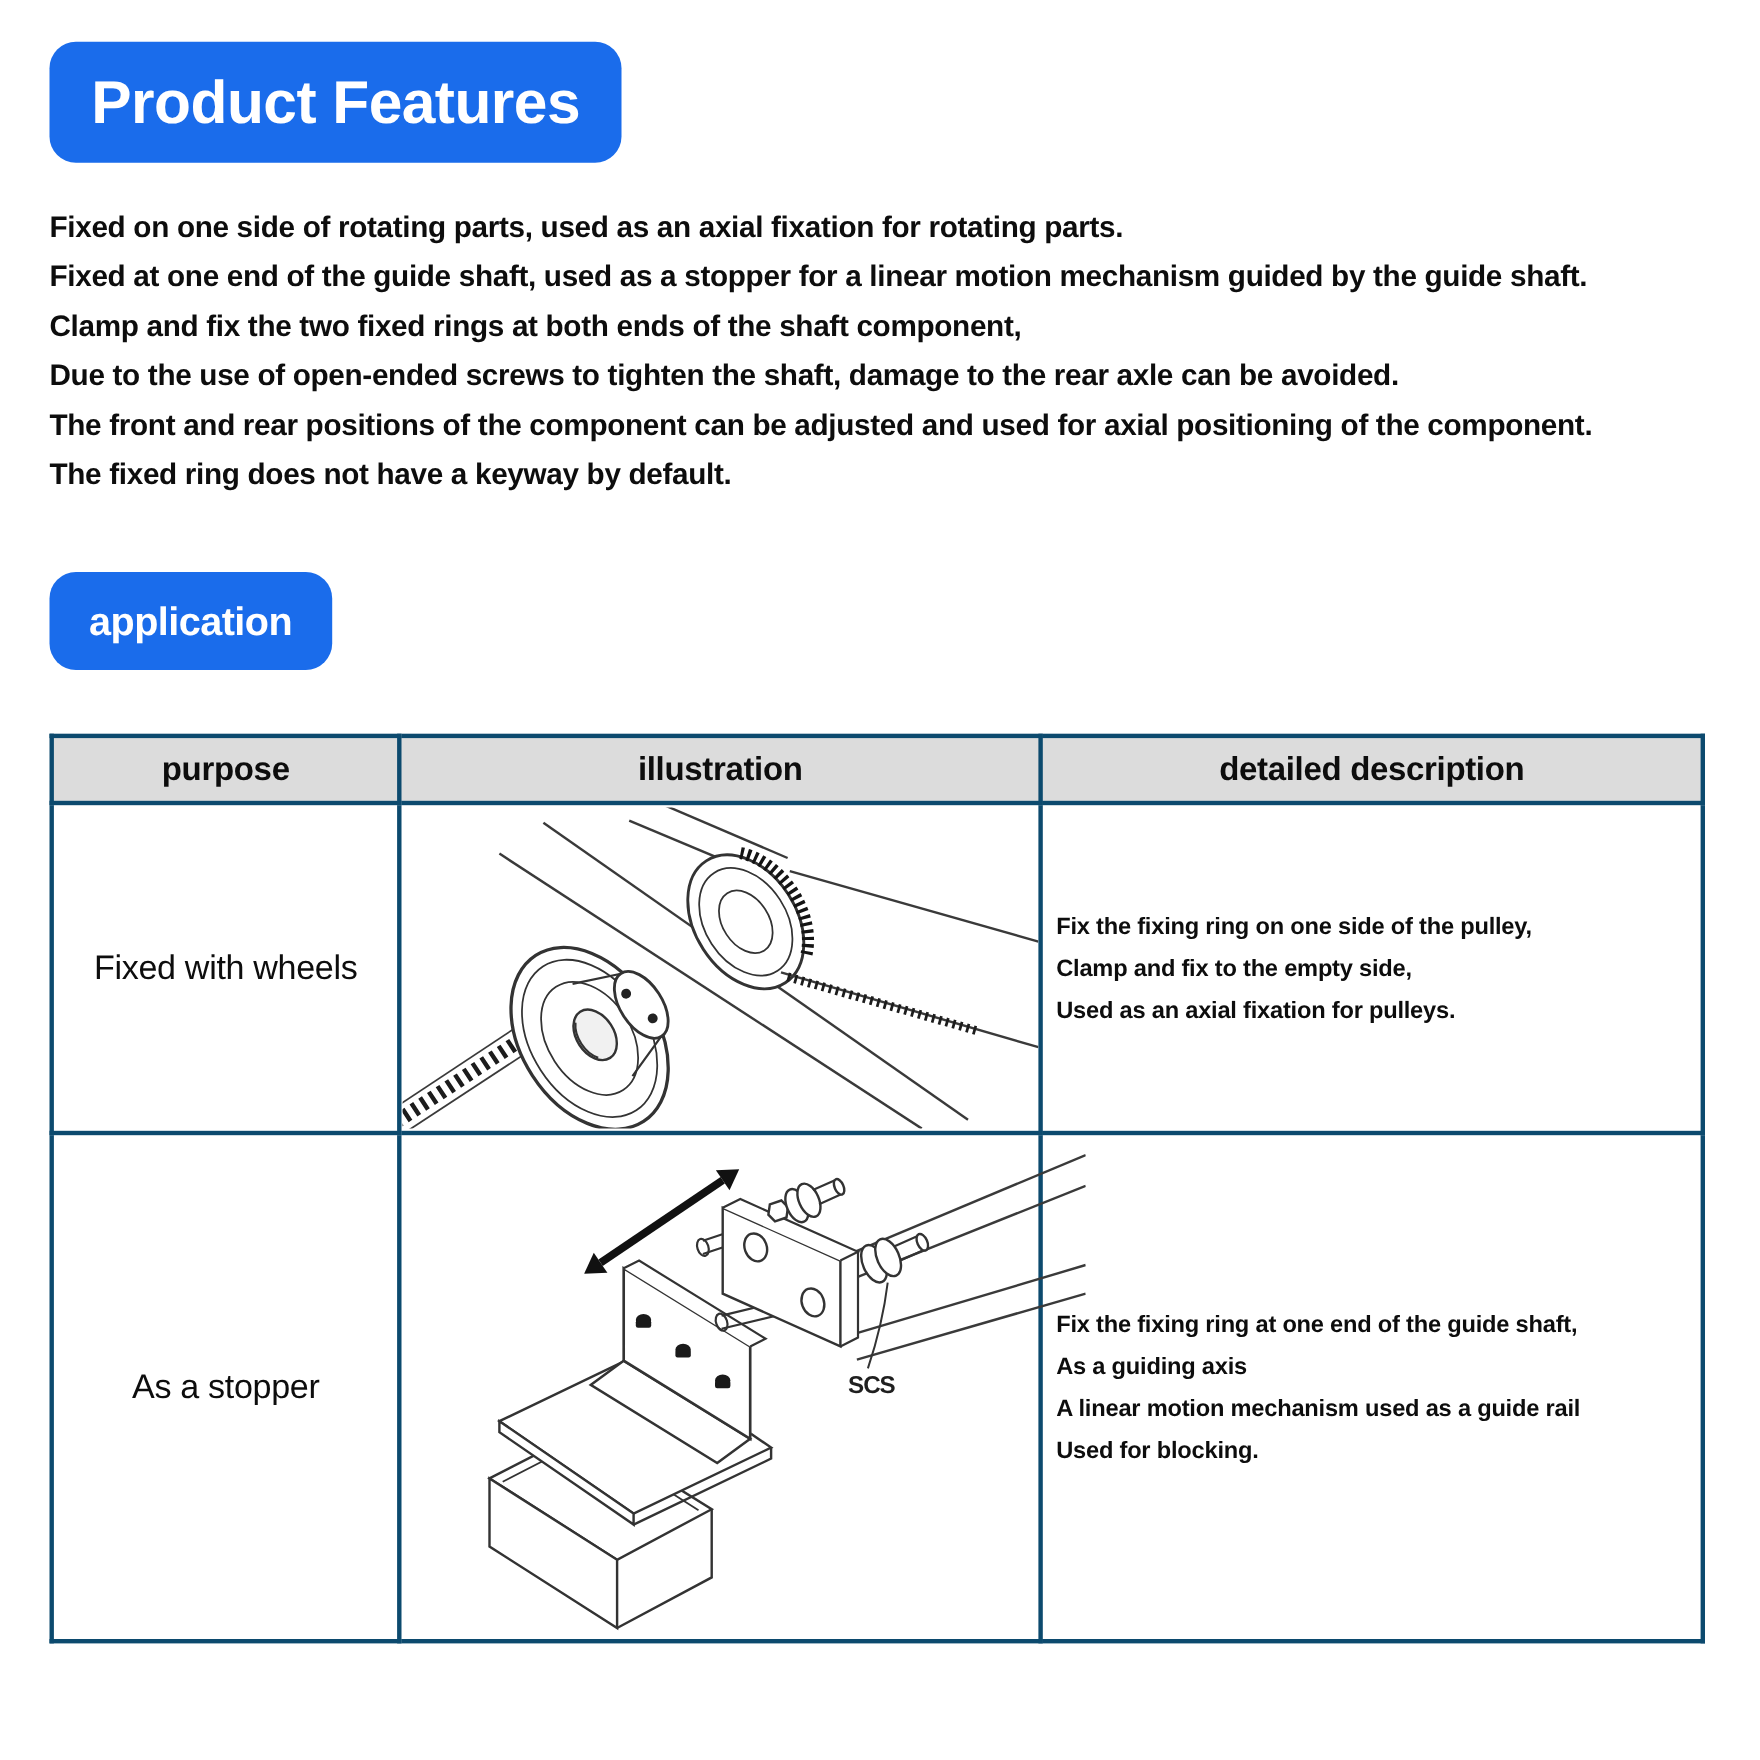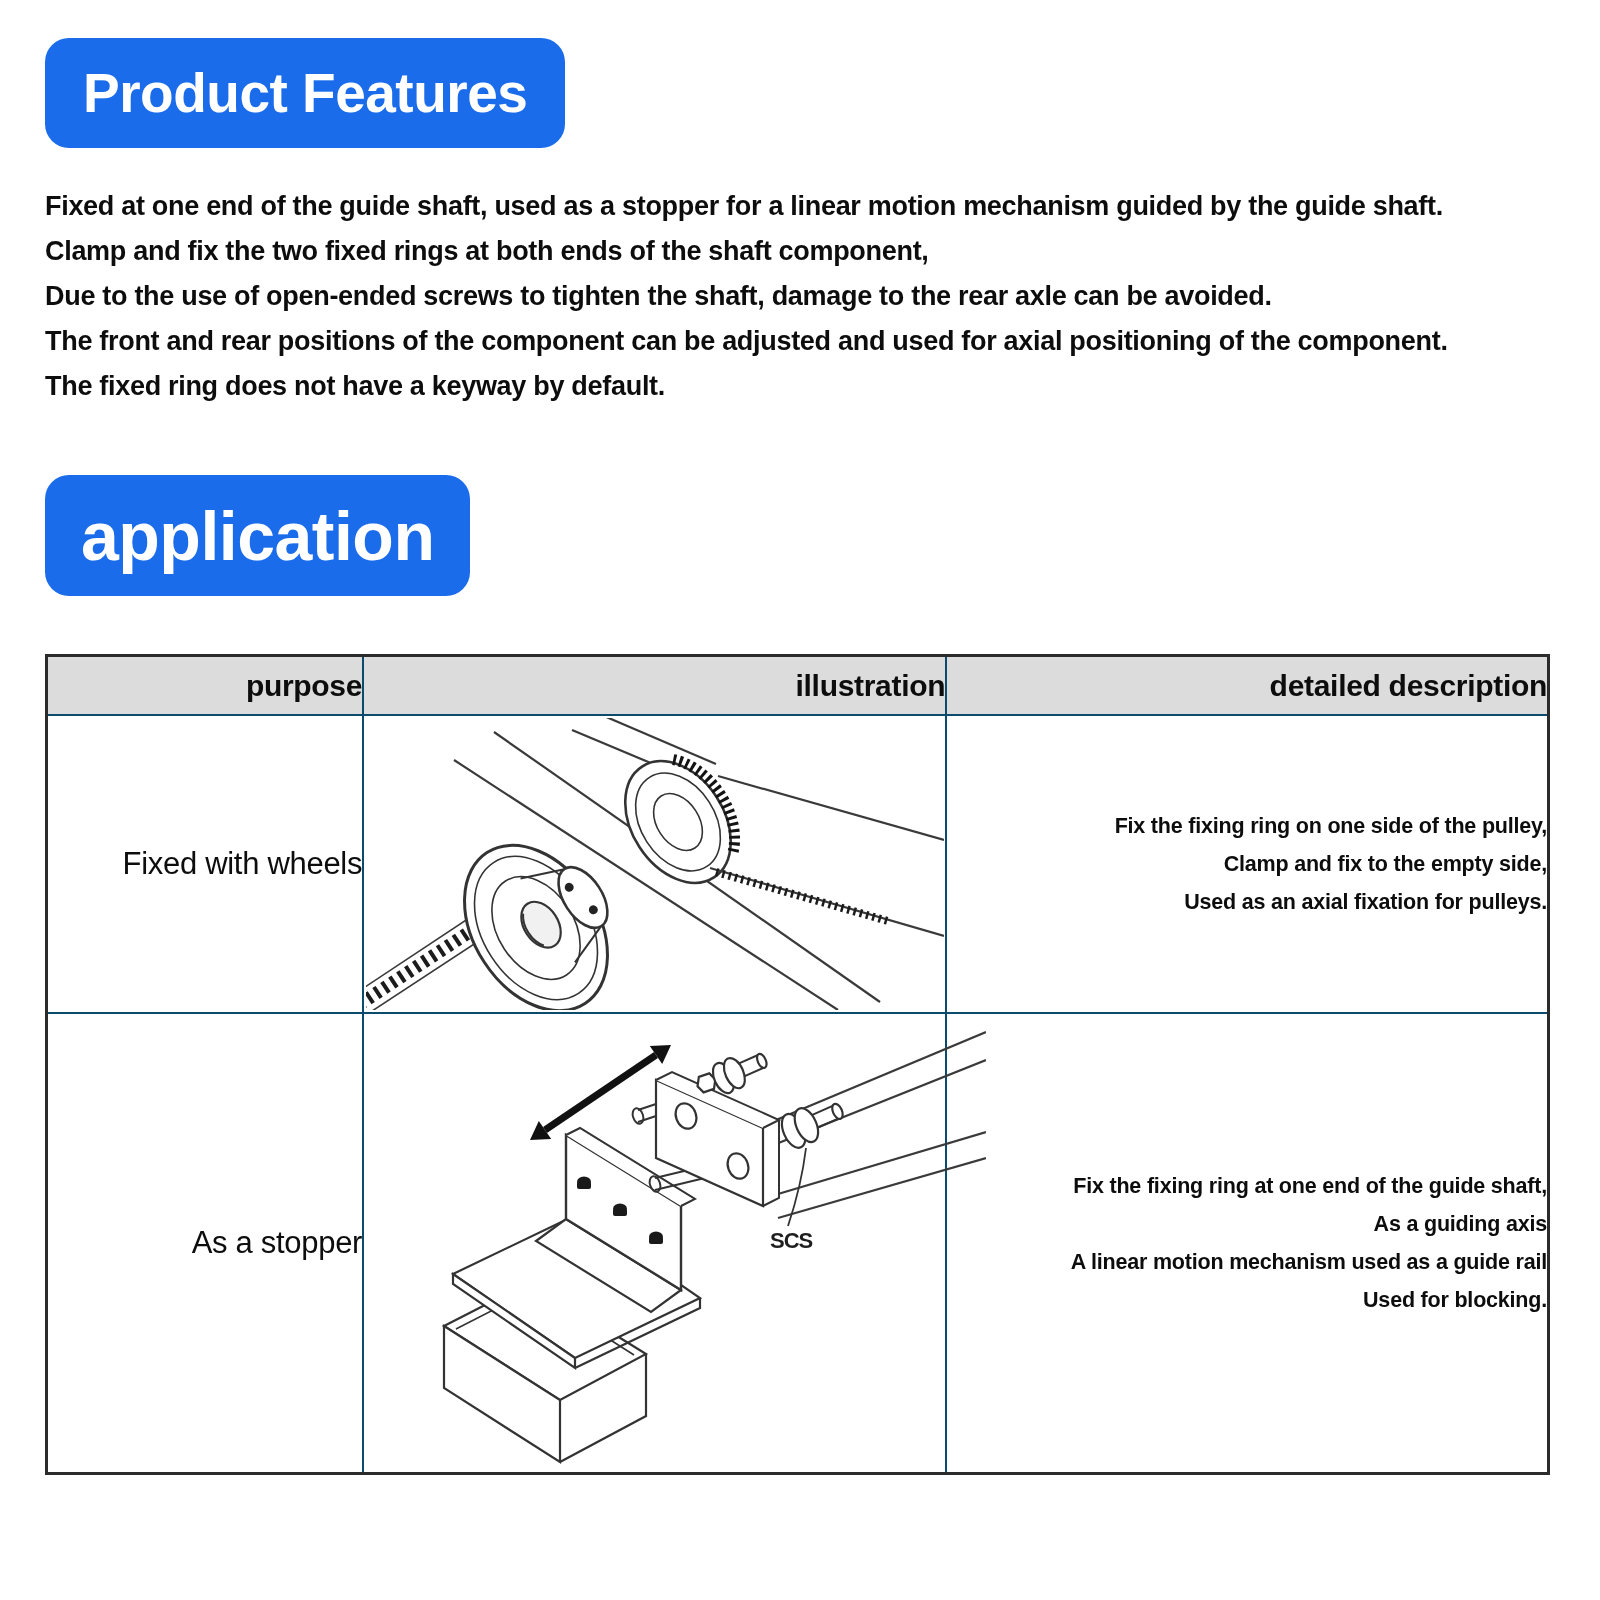--- a/index.html
+++ b/index.html
@@ -21,45 +21,44 @@
     letter-spacing:-0.5px;
   }
   .badge-1{
     margin:38px 0 0 45px;
     font-size:55px;
     line-height:1;
     padding:28px 38px 27px 38px;
   }
   .badge-2{
     margin:66px 0 0 45px;
-    font-size:68px;
+    font-size:36px;
     line-height:1;
     padding:27px 36px 26px 36px;
   }
 
   .features{
     margin:36px 0 0 45px;
     font-size:27px;
     font-weight:700;
     line-height:45px;
     letter-spacing:-0.3px;
     color:#0d0d0d;
   }
 
   table.apptable{
     margin:58px 0 0 45px;
     width:1505px;
     border-collapse:collapse;
     table-layout:fixed;
   }
   table.apptable td, table.apptable th{
-    border:2px solid #0c4a6e;
+    border:4px solid #0c4a6e;
     padding:0;
     vertical-align:middle;
-    text-align:right;
   }
   table.apptable{border:3px solid #2b2b2b;}
   th.hdr{
     background:#dcdcdc;
     height:57px;
     font-size:30px;
     font-weight:700;
     letter-spacing:-0.3px;
     text-align:center;
     color:#0d0d0d;
@@ -96,20 +95,21 @@
   }
 </style>
 </head>
 <body>
 
 <div class="page">
 
   <div class="badge badge-1">Product Features</div>
 
   <div class="features">
+    <div class="feat-line">Fixed on one side of rotating parts, used as an axial fixation for rotating parts.</div>
     <div class="feat-line">Fixed at one end of the guide shaft, used as a stopper for a linear motion mechanism guided by the guide shaft.</div>
     <div class="feat-line">Clamp and fix the two fixed rings at both ends of the shaft component,</div>
     <div class="feat-line">Due to the use of open-ended screws to tighten the shaft, damage to the rear axle can be avoided.</div>
     <div class="feat-line">The front and rear positions of the component can be adjusted and used for axial positioning of the component.</div>
     <div class="feat-line">The fixed ring does not have a keyway by default.</div>
   </div>
 
   <div class="badge badge-2">application</div>
 
   <table class="apptable">

